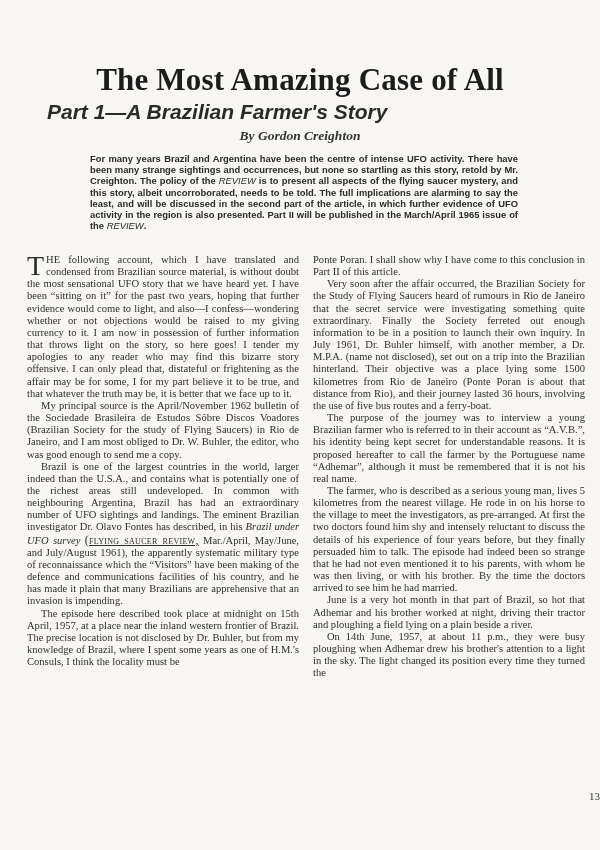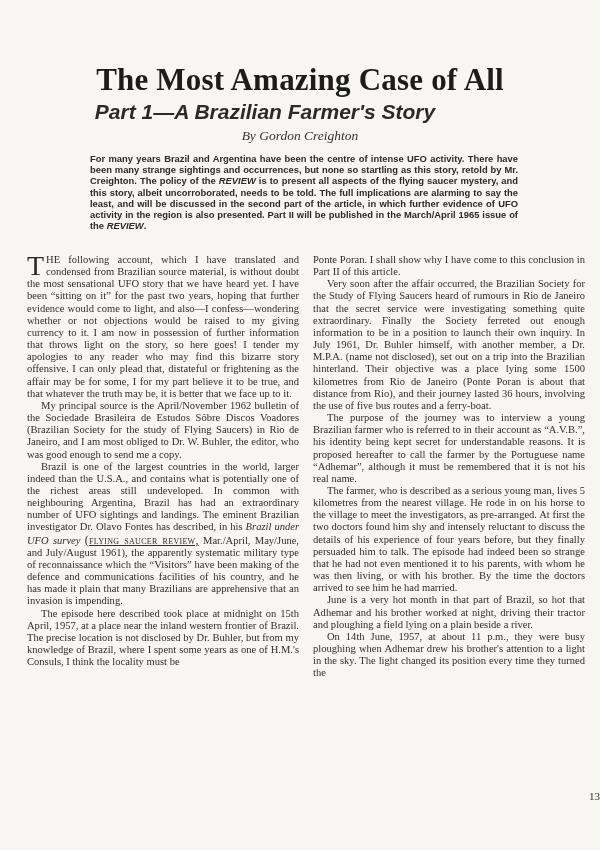--- a/index.html
+++ b/index.html
@@ -9,36 +9,36 @@
     color: #2b2b2b;
     position: relative;
   }
   .page { position: absolute; left: 0; top: 0; width: 600px; height: 850px; }
   .title {
     position: absolute; left: 0; top: 62px; width: 600px; text-align: center;
     font-family: Liberation Serif, serif; font-weight: bold;
     font-size: 31px; letter-spacing: 0.2px; color: #1c1c1c; margin: 0;
   }
   .subtitle {
-    position: absolute; left: 0; top: 100px; width: 530px; text-align: center;
+    position: absolute; left: 0; top: 100px; width: 530px; text-align: left;
     font-family: "Liberation Sans", sans-serif; font-style: italic;
-    font-size: 21px; color: #2a2a2a; margin: 0;
+    font-size: 21px; color: #2a2a2a; margin: 0; padding-left: 47px;
   }
   .byline {
     position: absolute; left: 0; top: 128px; width: 600px; text-align: center;
-    font-family: "Liberation Serif", serif; font-style: italic; font-weight: normal;
+    font-family: "Liberation Serif", serif; font-style: italic; font-weight: bold;
     font-size: 13.5px; color: #333; margin: 0;
   }
   .intro {
     position: absolute; left: 90px; top: 153px; width: 428px;
     font-family: "Liberation Sans", sans-serif; font-weight: bold;
     font-size: 9.4px; line-height: 11.2px; color: #2a2a2a;
     text-align: justify; margin: 0;
   }
-  .intro .ital { font-style: italic; font-weight: bold; }
+  .intro .ital { font-style: italic; font-weight: normal; }
   .col {
     position: absolute; top: 254px; width: 272px;
     font-family: "Liberation Serif", serif; font-size: 10.55px;
     line-height: 12.15px; color: #2e2e2e; text-align: justify;
   }
   .col.left { left: 27px; }
   .col.right { left: 313px; }
   .col p { margin: 0; text-indent: 14px; }
   .col p.noindent { text-indent: 0; }
   .dropcap {

